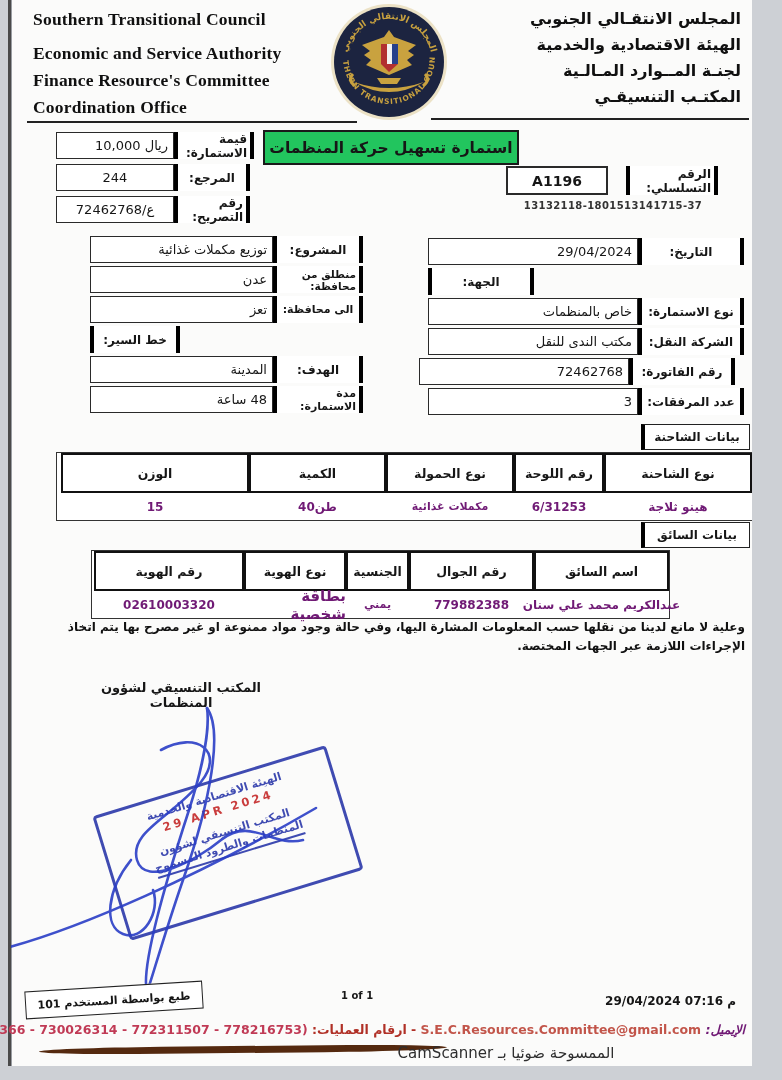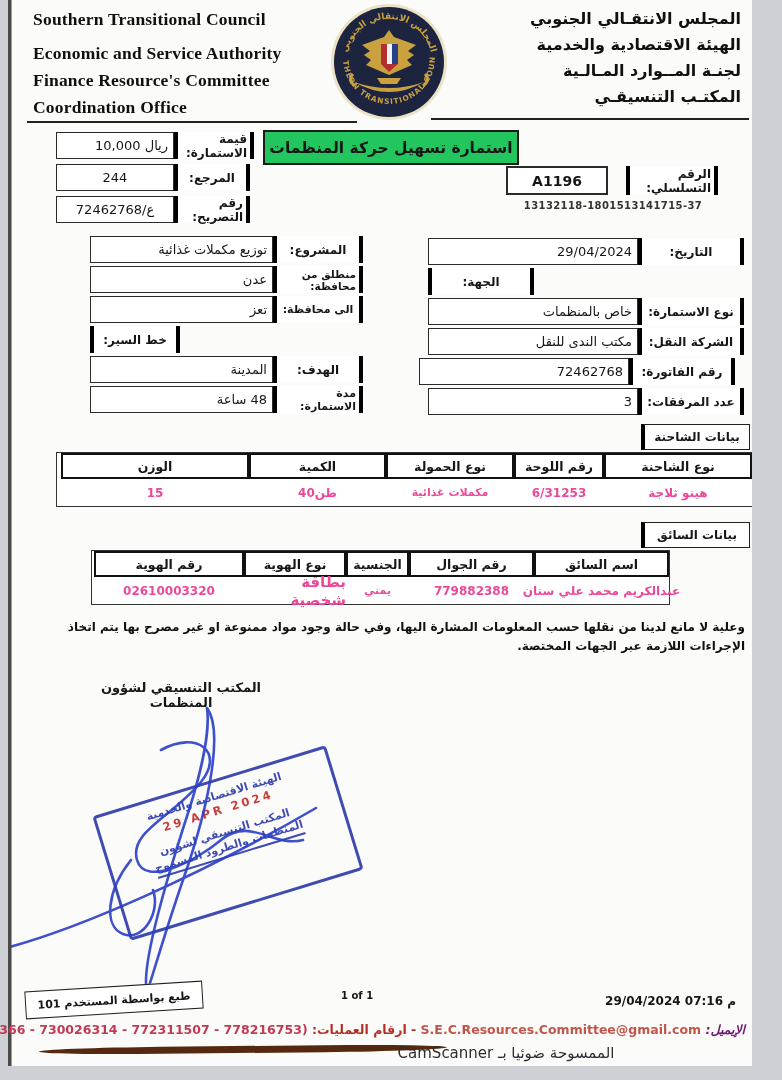--- a/index.html
+++ b/index.html
@@ -23,25 +23,25 @@
   .val.rtl{direction:rtl;justify-content:flex-start;}
   .val.ltr{direction:ltr;justify-content:flex-end;}
   .lbl{border-left:4px solid #000;border-right:4px solid #000;height:100%;box-sizing:border-box;
        display:flex;align-items:center;justify-content:center;direction:rtl;
        font-weight:bold;font-size:12px;padding:0 3px;background:#fff;}
   
   .sec-title{border:1.6px solid #222;border-left:4px solid #000;font-weight:bold;font-size:12px;
              direction:rtl;display:flex;align-items:center;justify-content:center;background:#fff;}
   .tbl{border:1.6px solid #333;background:#fff;direction:rtl;}
   .tbl .hrow{display:flex;direction:rtl;}
-  .tbl .hcell{border:2px solid #111;box-sizing:border-box;height:26px;display:flex;align-items:center;
+  .tbl .hcell{border:2px solid #111;box-sizing:border-box;height:40px;display:flex;align-items:center;
               justify-content:center;font-weight:bold;font-size:12.5px;direction:rtl;}
   .tbl .vrow{display:flex;direction:rtl;}
   .tbl .vcell{height:27px;display:flex;align-items:center;justify-content:center;
-              font-size:12px;font-weight:bold;color:#ec4899;}
+              font-size:12px;font-weight:bold;color:#701a75;}
   .disclaimer{direction:rtl;text-align:right;font-weight:bold;font-size:12px;line-height:19px;color:#111;}
   .sig-title{direction:rtl;font-weight:bold;font-size:13px;text-align:center;}
   
   .stamp{border:3px solid #2633a8;border-radius:4px;transform:rotate(-17deg);
          color:#2633a8;text-align:center;direction:rtl;opacity:.88;background:transparent;}
   .stamp .l{font-weight:bold;font-size:11px;line-height:15px;white-space:nowrap;}
   .stamp .d{color:#c32222;font-weight:bold;font-size:11.5px;letter-spacing:3px;direction:ltr;}
   .stamp .u{border-bottom:2px solid #2633a8;display:inline-block;padding-bottom:1px;}
   
   .printedbox{border:1.6px solid #222;transform:rotate(-3.5deg);direction:rtl;font-weight:bold;

